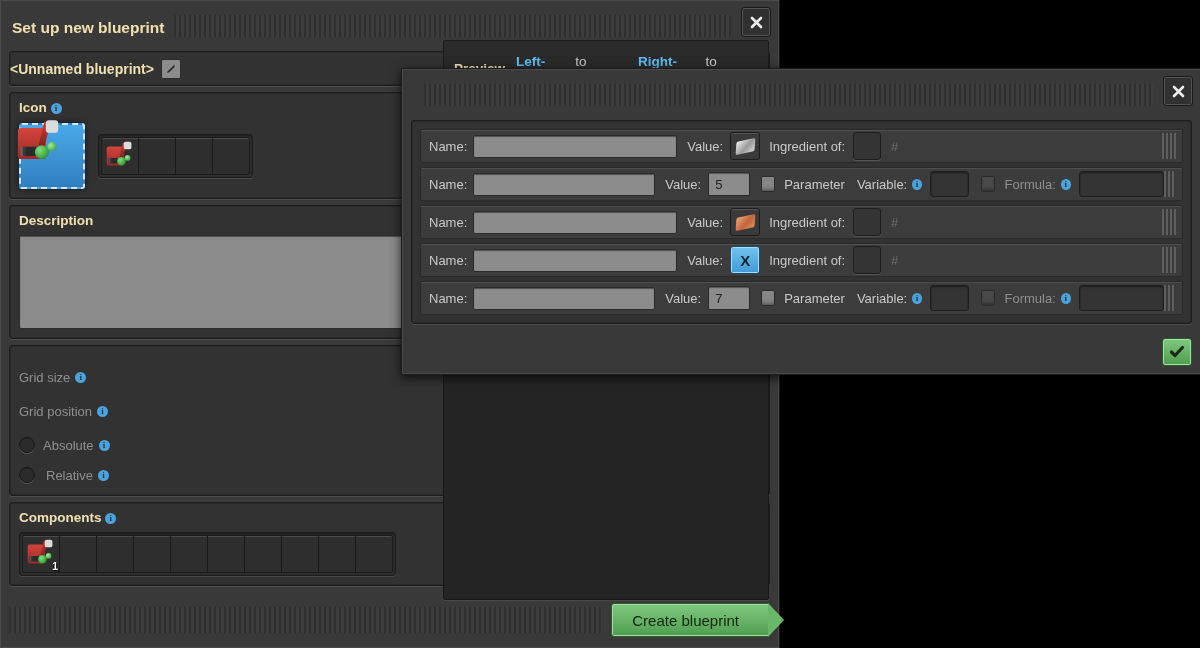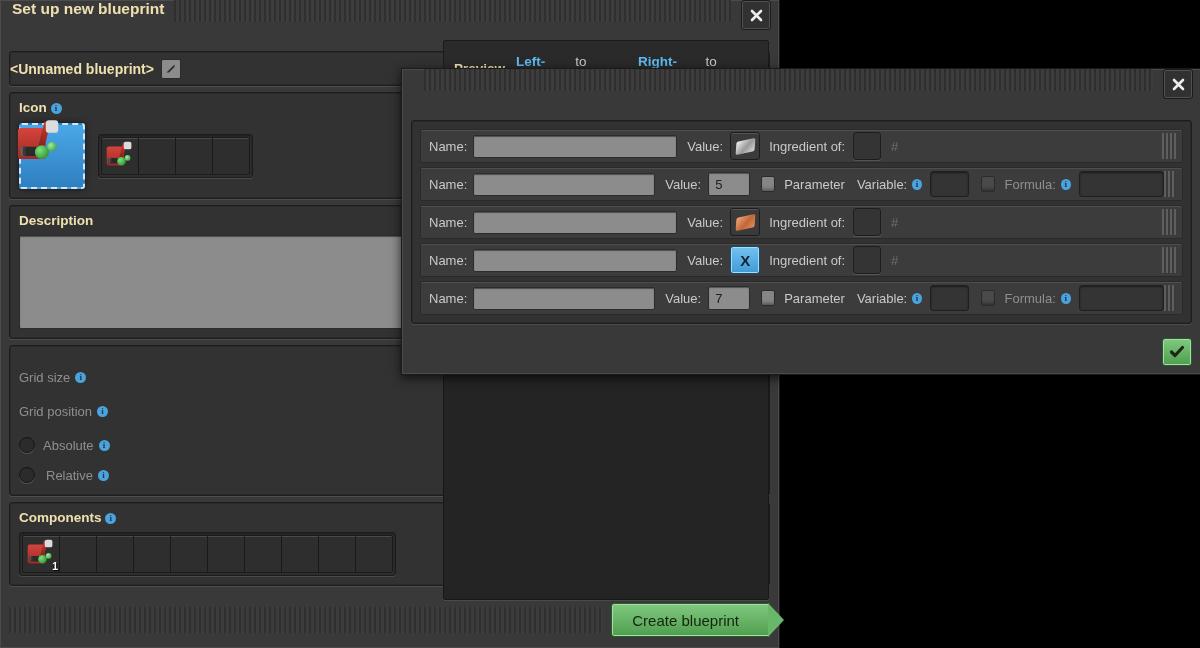--- a/index.html
+++ b/index.html
@@ -4,21 +4,21 @@
 <style>
   html,body{margin:0;padding:0;background:#000;}
   body{width:1200px;height:648px;overflow:hidden;
        font-family:"Liberation Sans",sans-serif;font-size:13px;
        -webkit-font-smoothing:antialiased;}
 
   
   .win{position:absolute;background:#393939;
        border:1px solid #1a1a1a;
        box-shadow:0 0 0 1px #4b4b4b inset, 0 3px 10px rgba(0,0,0,.7);}
-  .titlebar{height:37px;display:flex;align-items:flex-start;padding:0 8px 14px 12px;}
+  .titlebar{height:37px;display:flex;align-items:flex-end;padding:0 8px 14px 12px;}
   .title{color:#f0e0b0;font-weight:bold;font-size:15.5px;white-space:nowrap;}
   .draghandle{flex:1;height:22px;margin:0 10px;
       background:repeating-linear-gradient(90deg,#2f2f2f 0 2px,#3d3d3d 2px 5px);
       border-radius:1px;}
   .xbtn{width:28px;height:28px;flex:0 0 auto;background:#313131;
         border:1px solid #1b1b1b;border-radius:3px;
         box-shadow:0 0 0 1px #525252 inset;
         display:flex;align-items:center;justify-content:center;
         color:#e8e8e8;font-size:16px;font-weight:bold;cursor:pointer;}
   .xbtn svg{display:block;}

